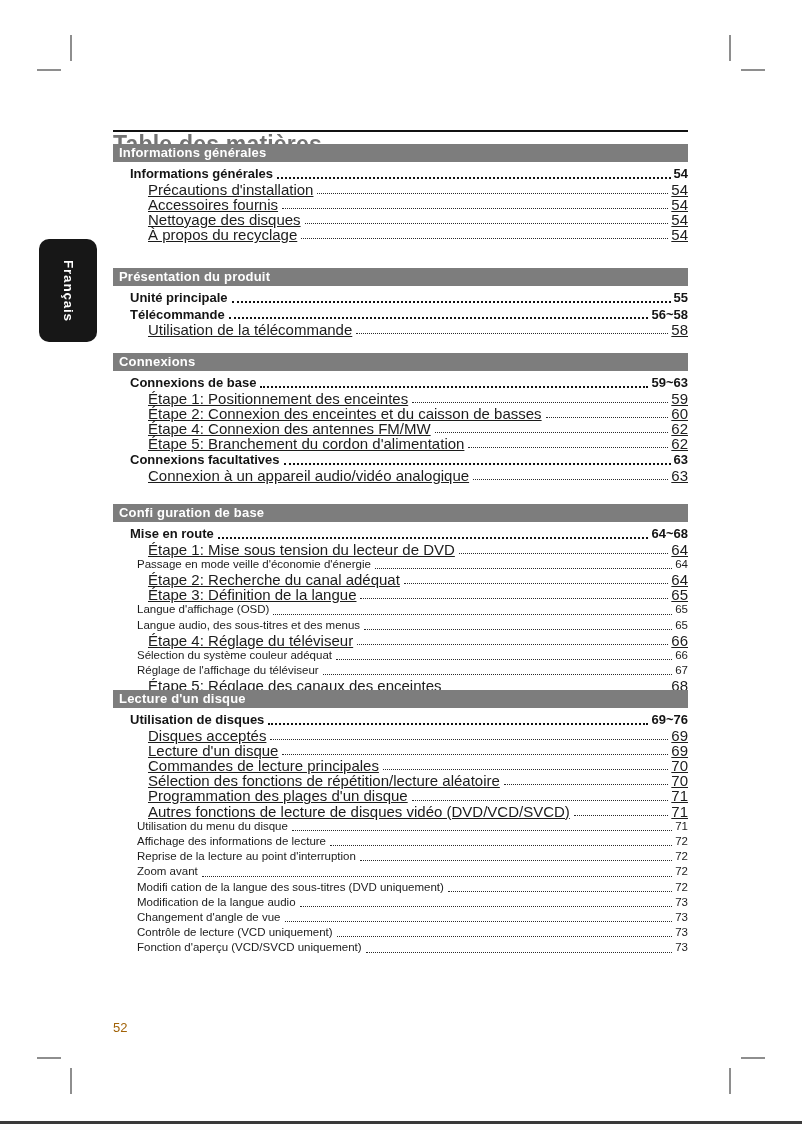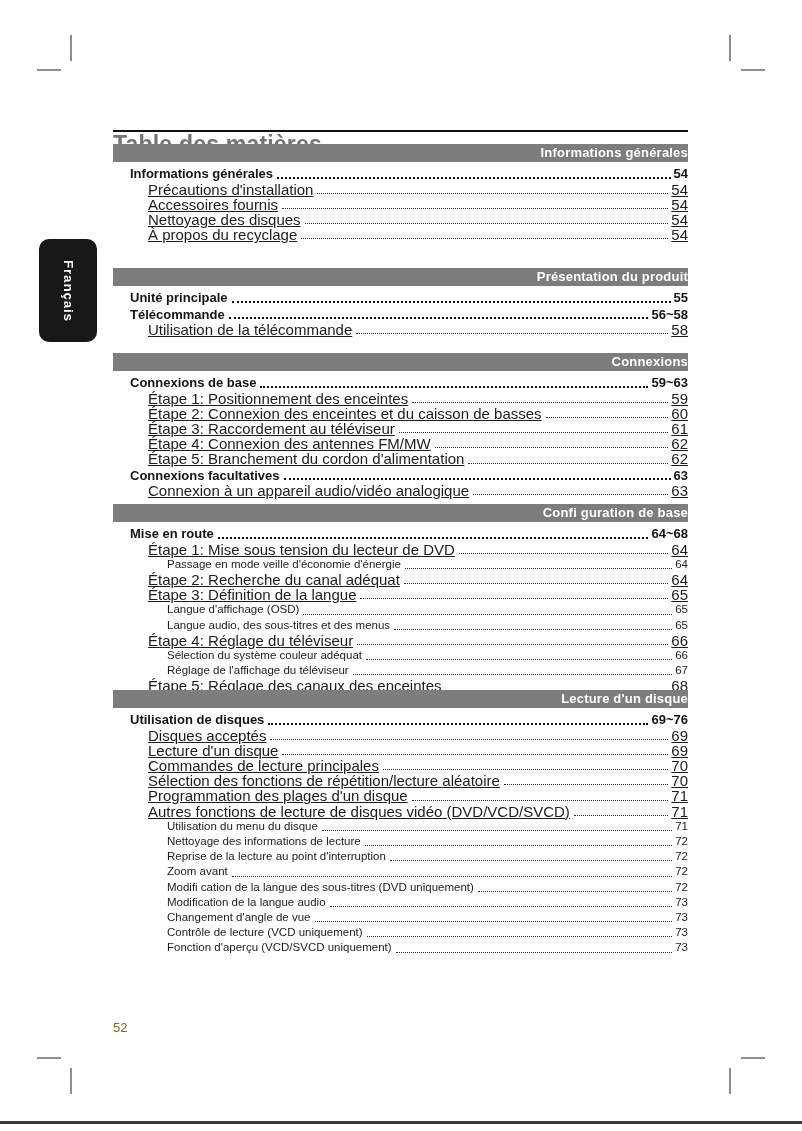--- a/index.html
+++ b/index.html
@@ -24,36 +24,36 @@
     position:absolute; left:113px; top:94px; width:575px;
     font-size:23px; font-weight:bold; color:#737373; letter-spacing:0.2px;
     line-height:30px;
     margin-top:35px;
   }
   .title-rule {
     position:absolute; left:113px; top:130px; width:575px; height:2px;
     background:#111111;
   }
   
-  .section { position:absolute; left:113px; width:575px;text-align:right; }
+  .section { position:absolute; left:113px; width:575px; }
   .sec-bar {
     height:18px; background:#7d7d7d; color:#ffffff;
     font-size:13px; font-weight:bold; line-height:18px;
     padding-left:6px; letter-spacing:0.2px; margin-bottom:4px;
     box-sizing:border-box;
   }
   .row { display:flex; align-items:baseline; }
   .row .lbl { white-space:nowrap; }
   .row .pg  { white-space:nowrap; }
   .row.lvl1 {
     font-size:13px; font-weight:bold; line-height:15.5px;
     margin-left:17px; margin-top:1px; color:#141414;
   }
   .row.lvl2 { font-size:15px; line-height:15.2px; margin-left:35px;text-decoration:underline; }
-  .row.lvl3 { font-size:11.5px; line-height:15.2px; margin-left:54px; }
+  .row.lvl3 { font-size:11.5px; line-height:15.2px; margin-left:24px; }
   .leader {
     flex:1; min-width:8px; align-self:flex-end;
     border-bottom:1.5px dotted #2a2a2a;
     margin:0 3px 3px 4px;
   }
   .row.lvl1 .leader { border-bottom:2px dotted #111111; margin-bottom:3px; }
   
   .page-num {
     position:absolute; left:113px; top:1020px;
     font-size:13px; color:#a16207;
@@ -141,25 +141,20 @@
         <span class="lbl">Étape 1: Positionnement des enceintes</span>
         <span class="leader"></span>
         <span class="pg">59</span>
       </div>
       <div class="row lvl2">
         <span class="lbl">Étape 2: Connexion des enceintes et du caisson de basses</span>
         <span class="leader"></span>
         <span class="pg">60</span>
       </div>
       <div class="row lvl2">
-        <span class="lbl">Étape 3: Raccordement au téléviseur</span>
-        <span class="leader"></span>
-        <span class="pg">61</span>
-      </div>
-      <div class="row lvl2">
         <span class="lbl">Étape 4: Connexion des antennes FM/MW</span>
         <span class="leader"></span>
         <span class="pg">62</span>
       </div>
       <div class="row lvl2">
         <span class="lbl">Étape 5: Branchement du cordon d'alimentation</span>
         <span class="leader"></span>
         <span class="pg">62</span>
       </div>
       <div class="row lvl1">
@@ -267,21 +262,21 @@
         <span class="lbl">Autres fonctions de lecture de disques vidéo (DVD/VCD/SVCD)</span>
         <span class="leader"></span>
         <span class="pg">71</span>
       </div>
       <div class="row lvl3">
         <span class="lbl">Utilisation du menu du disque</span>
         <span class="leader"></span>
         <span class="pg">71</span>
       </div>
       <div class="row lvl3">
-        <span class="lbl">Nettoyage des informations de lecture</span>
+        <span class="lbl">Affichage des informations de lecture</span>
         <span class="leader"></span>
         <span class="pg">72</span>
       </div>
       <div class="row lvl3">
         <span class="lbl">Reprise de la lecture au point d'interruption</span>
         <span class="leader"></span>
         <span class="pg">72</span>
       </div>
       <div class="row lvl3">
         <span class="lbl">Zoom avant</span>

